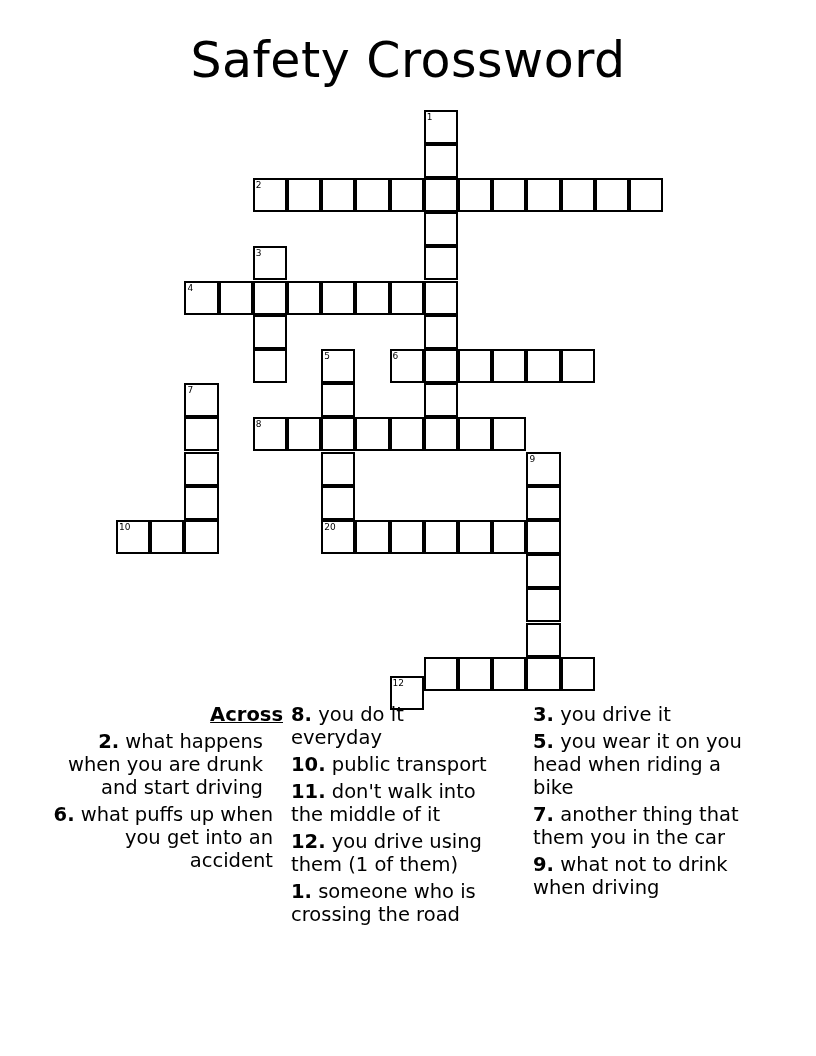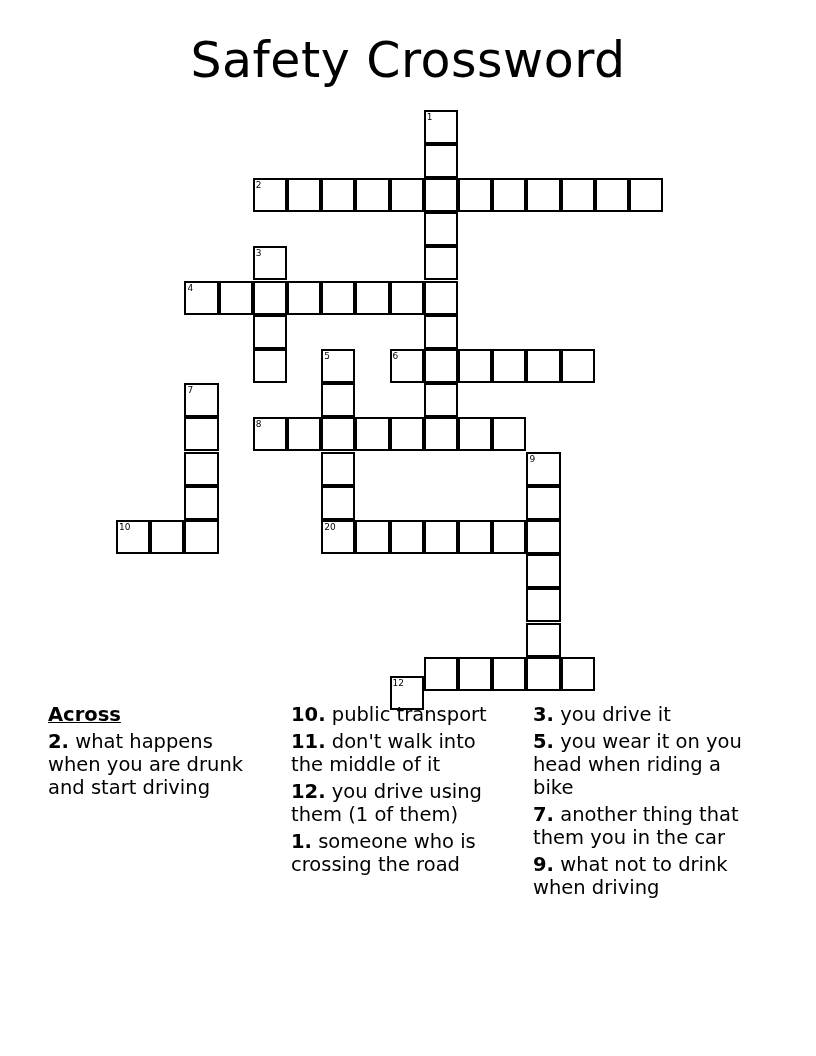--- a/index.html
+++ b/index.html
@@ -110,26 +110,28 @@
     <div class="cell" style="left: 493.2px; top: 520.9px;"></div>
     <div class="cell" style="left: 390.6px; top: 657.7px; margin-top: 18px;">
       <span class="num">12</span>
     </div>
     <div class="cell" style="left: 424.8px; top: 657.7px;"></div>
     <div class="cell" style="left: 459px; top: 657.7px;"></div>
     <div class="cell" style="left: 493.2px; top: 657.7px;"></div>
     <div class="cell" style="left: 561.6px; top: 657.7px;"></div>
   </div>
 
-<div class="col" style="left:48px;">
+<div class="col" style="left:48px;text-align:right;">
   <span class="hdr">Across</span>
   <div class="clue" style="width:215px"><b>2.</b> <span>what happens when you are drunk and start driving</span></div>
+  <div class="clue" style="width:225px"><b>6.</b> <span>what puffs up when you get into an accident</span></div>
 </div>
 
 <div class="col" style="left:291px;">
+  <div class="clue" style="width:140px"><b>8.</b> <span>you do it everyday</span></div>
   <div class="clue" style="width:225px"><b>10.</b> <span>public transport</span></div>
   <div class="clue" style="width:210px"><b>11.</b> <span>don't walk into the middle of it</span></div>
   <div class="clue" style="width:215px"><b>12.</b> <span>you drive using them (1 of them)</span></div>
   <div class="clue" style="width:215px"><b>1.</b> <span>someone who is crossing the road</span></div>
 </div>
 
 <div class="col" style="left:533px;">
   <div class="clue" style="width:225px"><b>3.</b> <span>you drive it</span></div>
   <div class="clue" style="width:232px"><b>5.</b> <span>you wear it on you head when riding a bike</span></div>
   <div class="clue" style="width:232px"><b>7.</b> <span>another thing that them you in the car</span></div>

